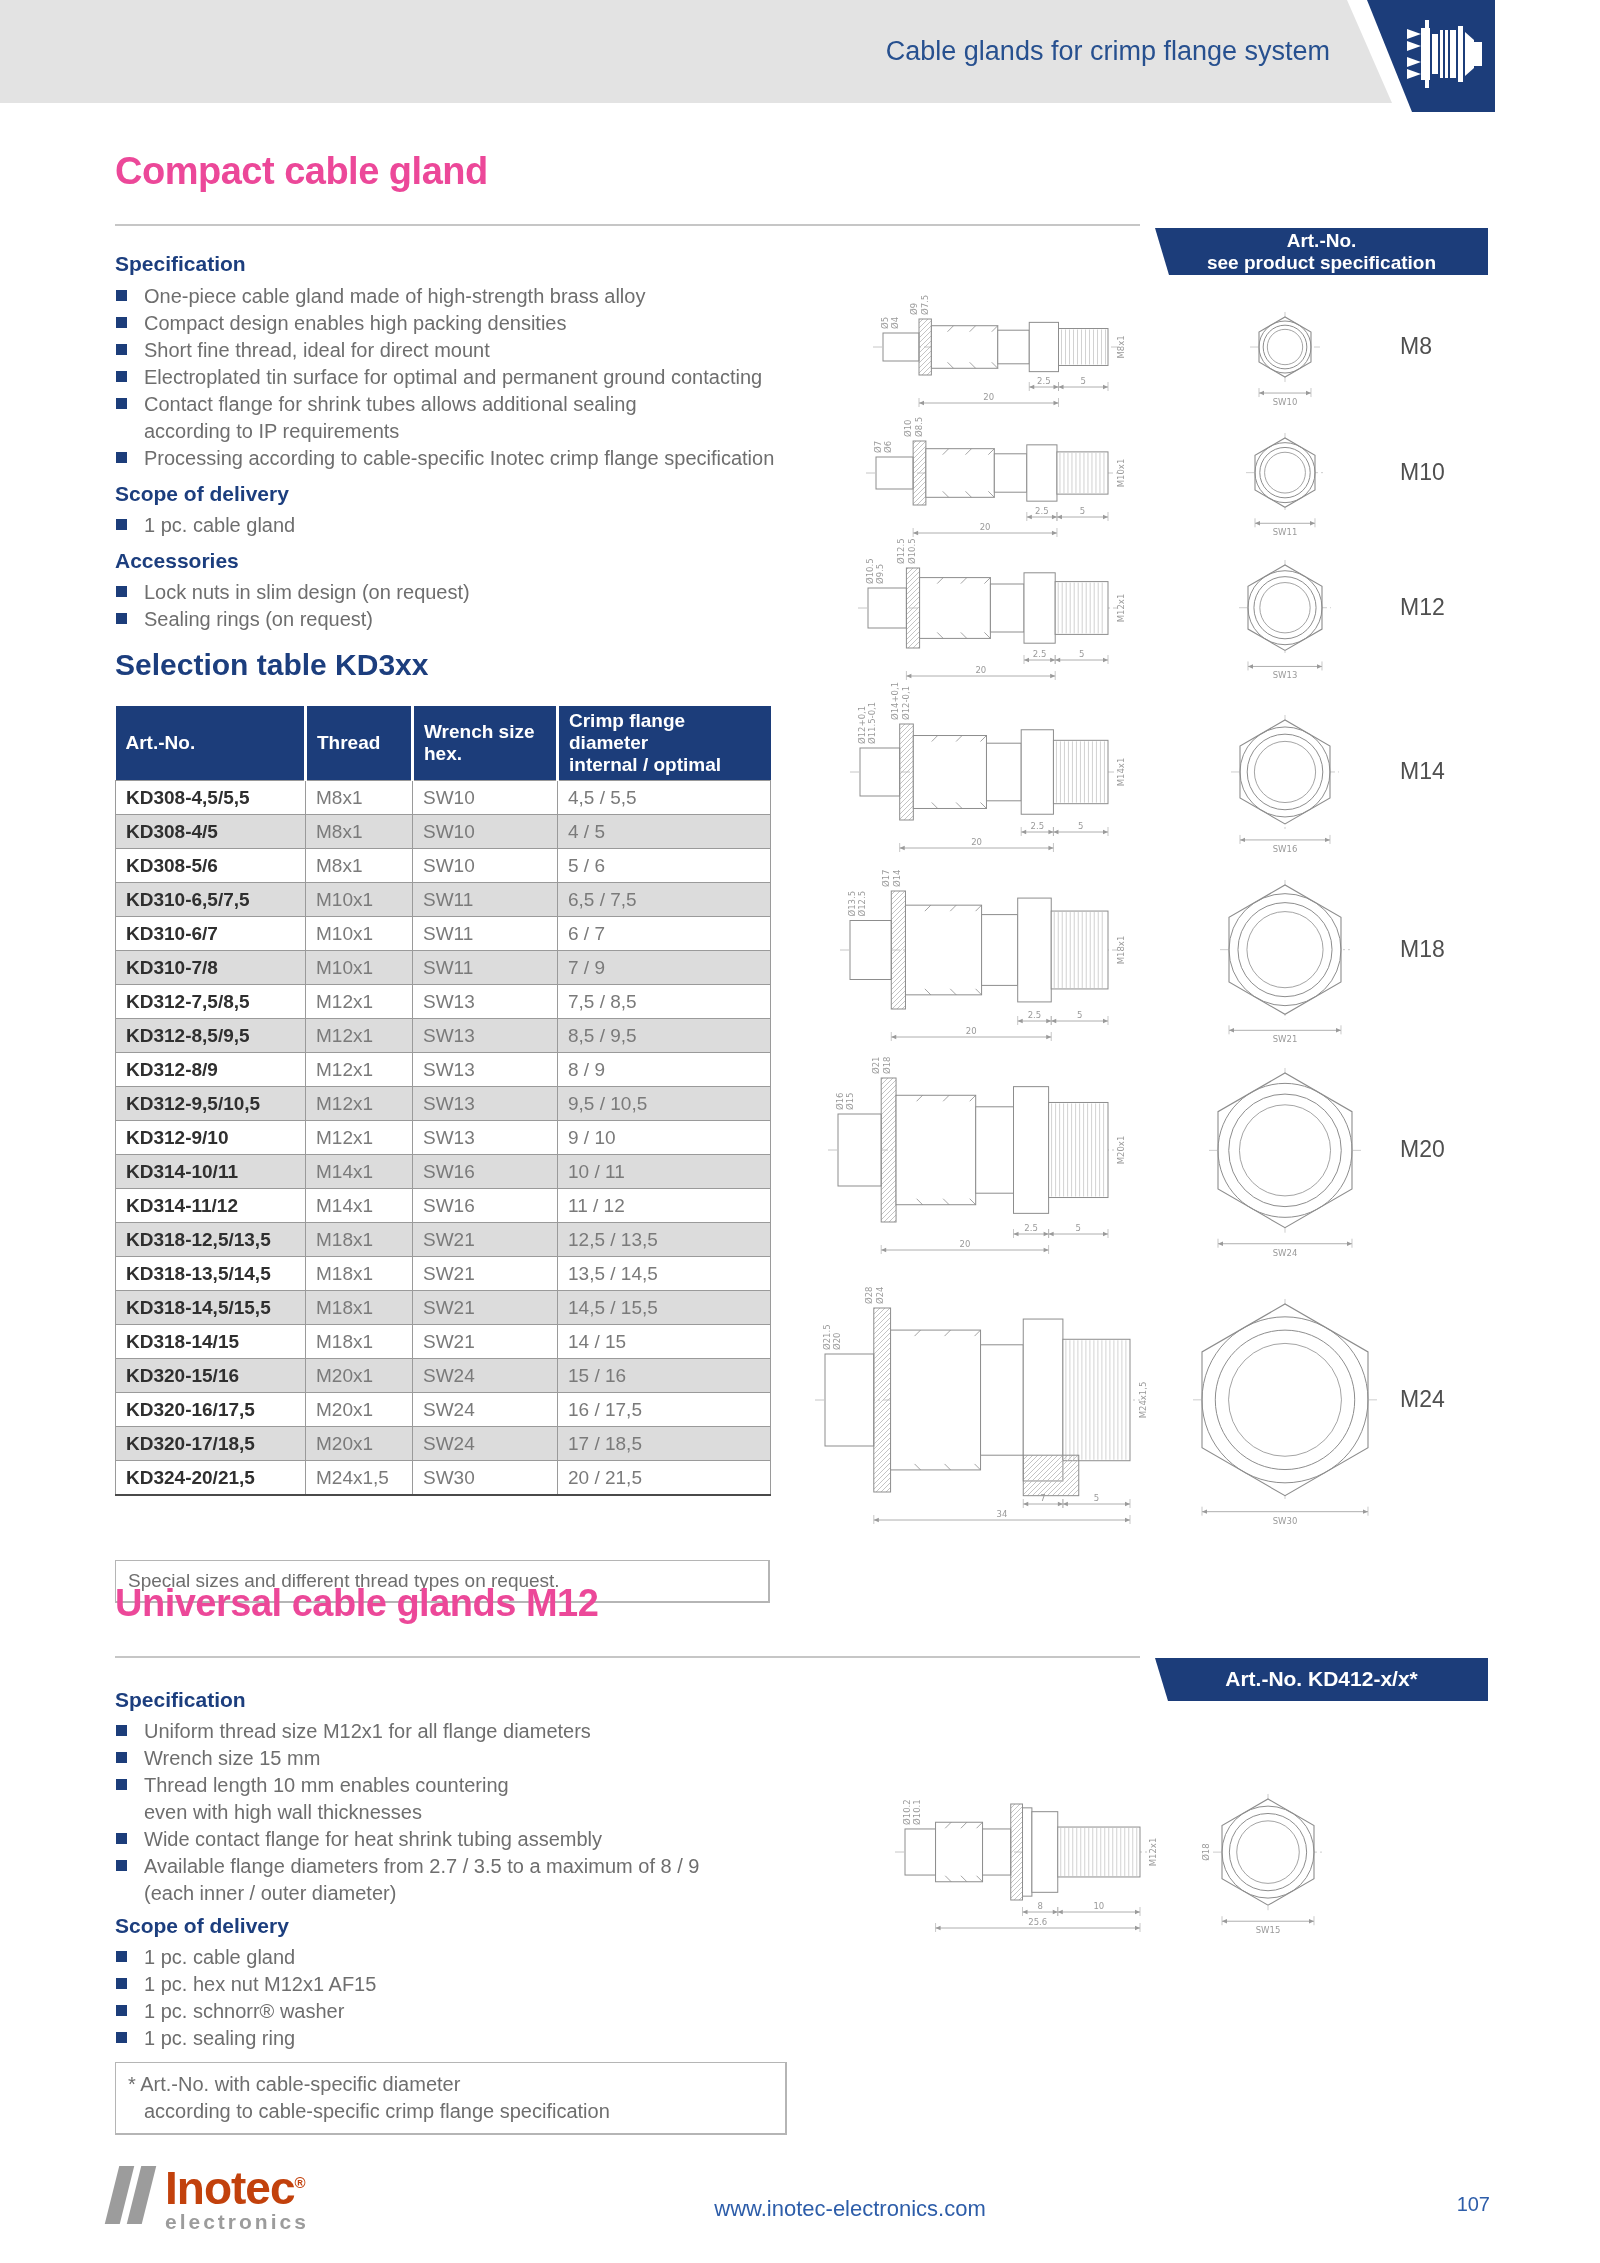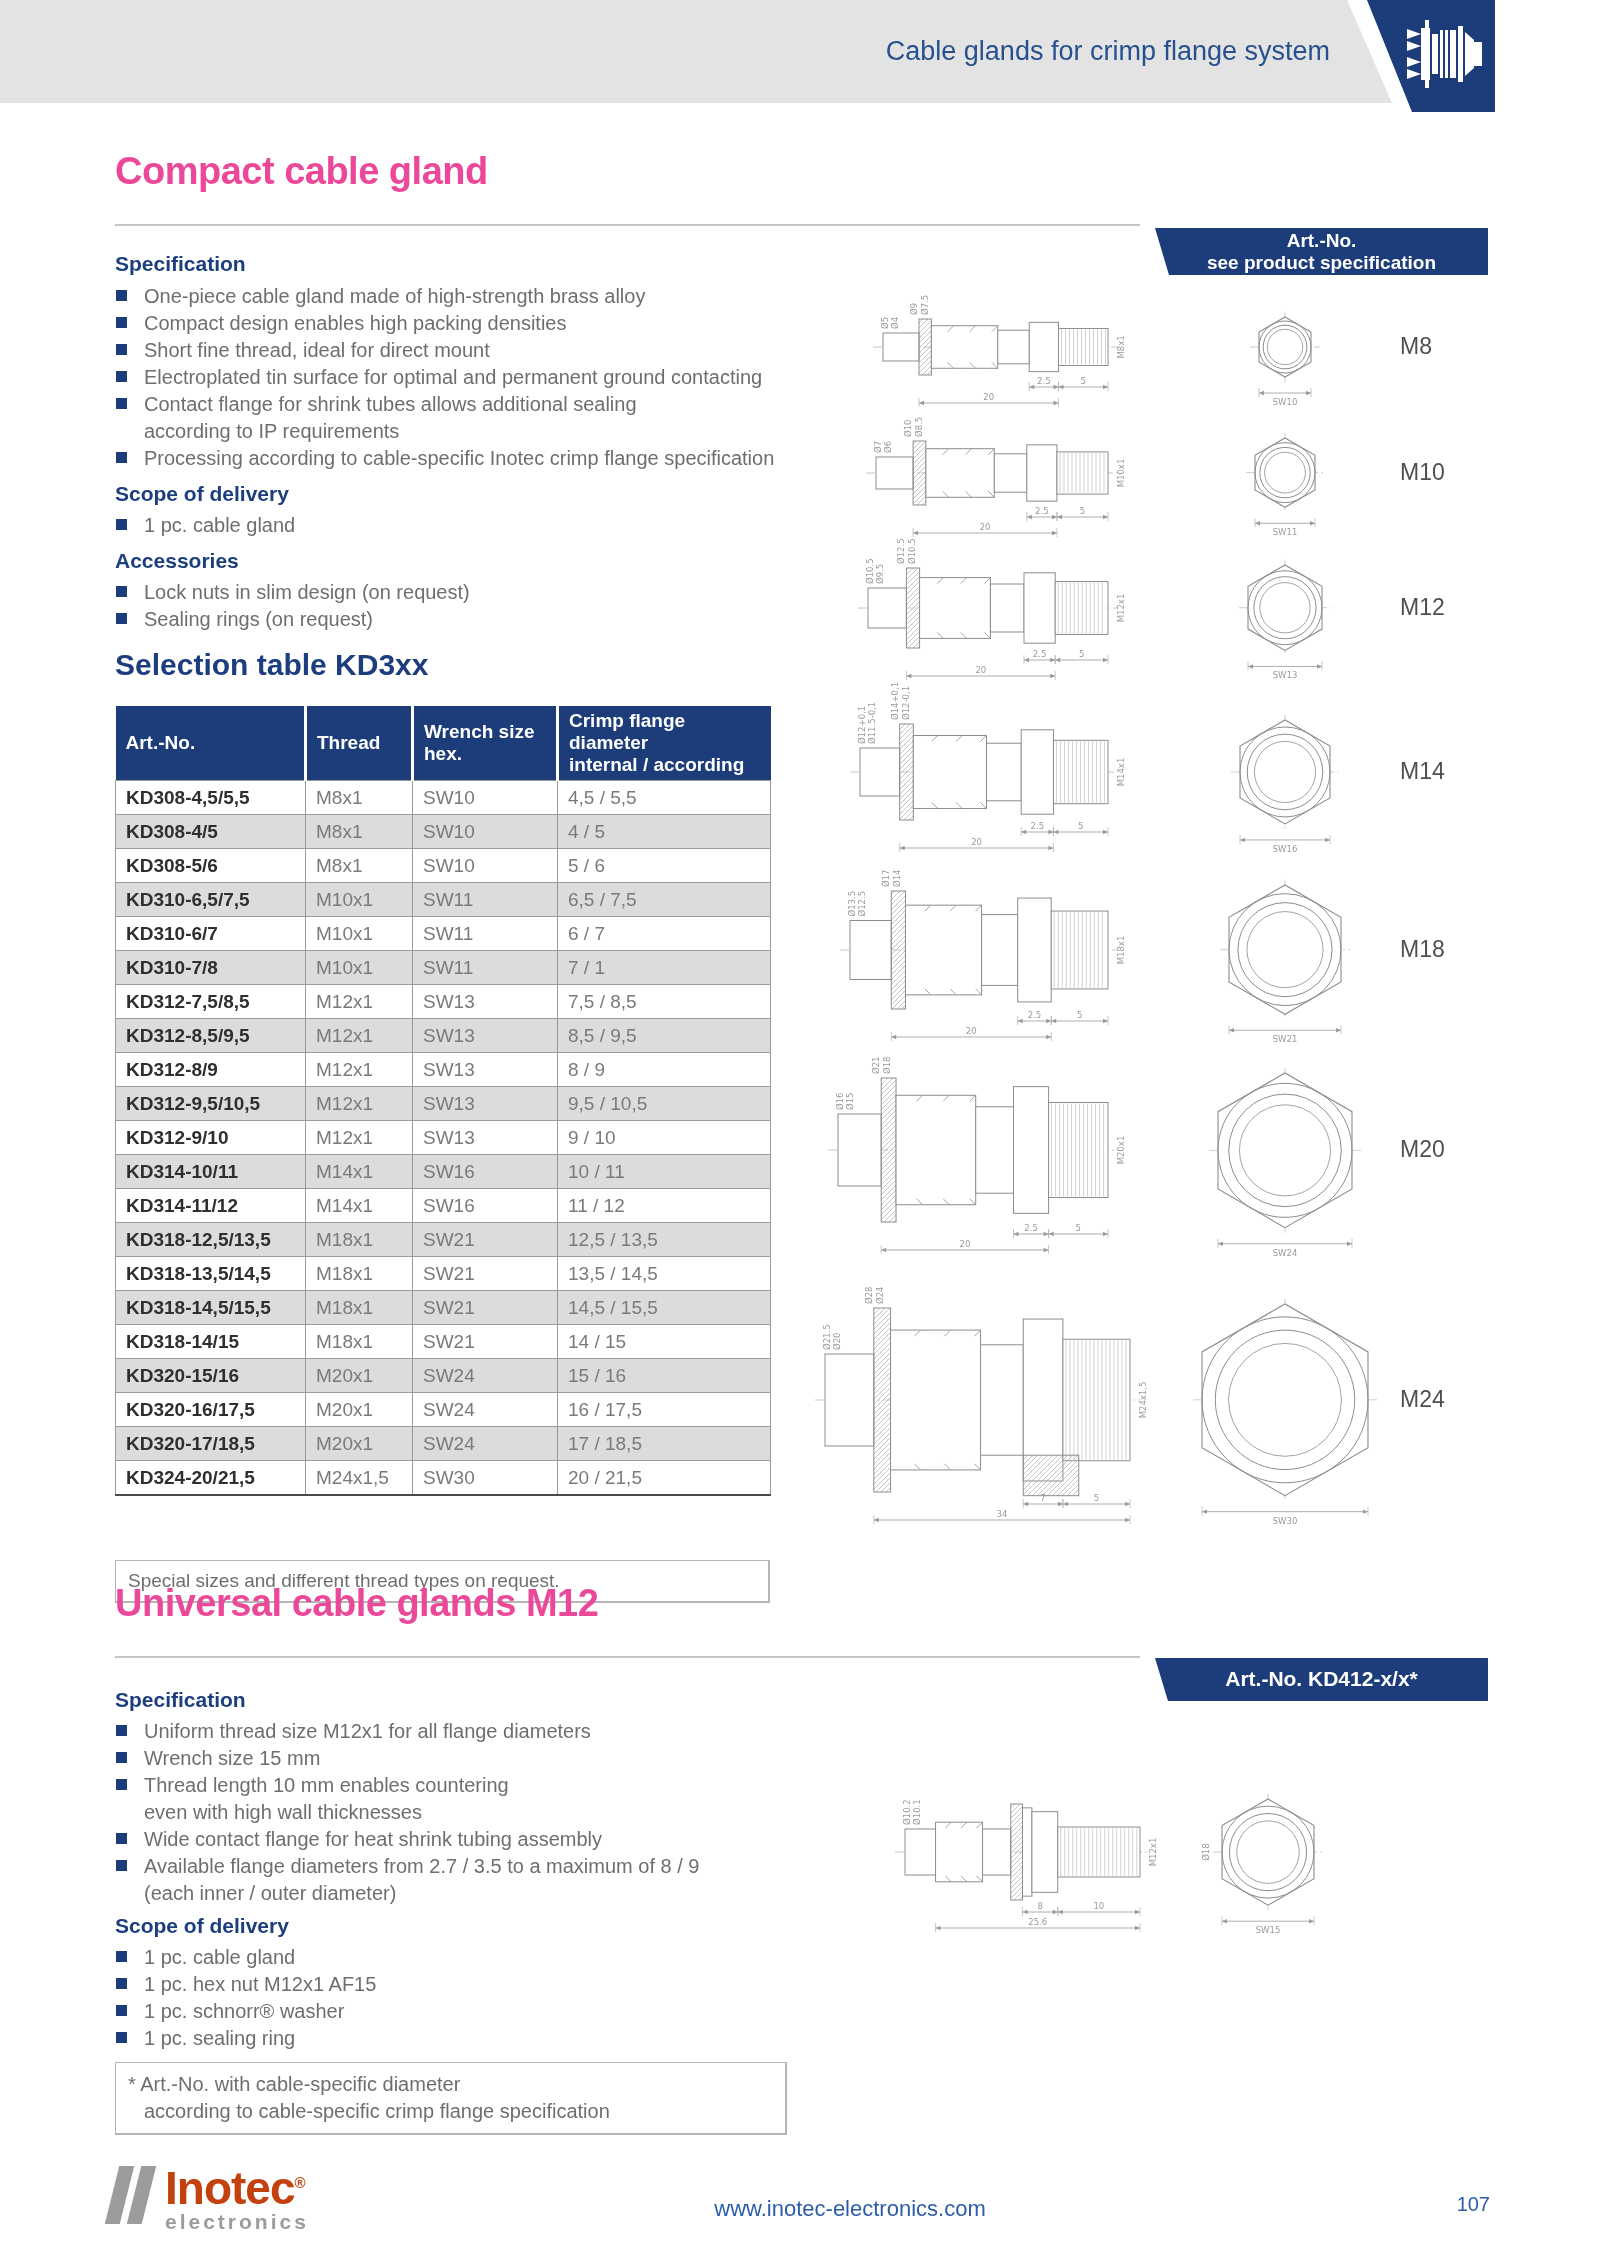--- a/index.html
+++ b/index.html
@@ -134,21 +134,21 @@
         <col style="width:145px">
         <col style="width:213px">
       </colgroup>
     <thead>
         <tr>
           <th>Art.-No.</th>
           <th>Thread</th>
           <th>Wrench size
 hex.</th>
           <th>Crimp flange diameter
-internal / according</th>
+internal / optimal</th>
         </tr>
       </thead>
       <tbody>
         <tr>
           <td>KD308-4,5/5,5</td>
           <td>M8x1</td>
           <td>SW10</td>
           <td>4,5 / 5,5</td>
         </tr>
         <tr>
@@ -172,21 +172,21 @@
         <tr>
           <td>KD310-6/7</td>
           <td>M10x1</td>
           <td>SW11</td>
           <td>6 / 7</td>
         </tr>
         <tr>
           <td>KD310-7/8</td>
           <td>M10x1</td>
           <td>SW11</td>
-          <td>7 / 1</td>
+          <td>7 / 9</td>
         </tr>
         <tr>
           <td>KD312-7,5/8,5</td>
           <td>M12x1</td>
           <td>SW13</td>
           <td>7,5 / 8,5</td>
         </tr>
         <tr>
           <td>KD312-8,5/9,5</td>
           <td>M12x1</td>

